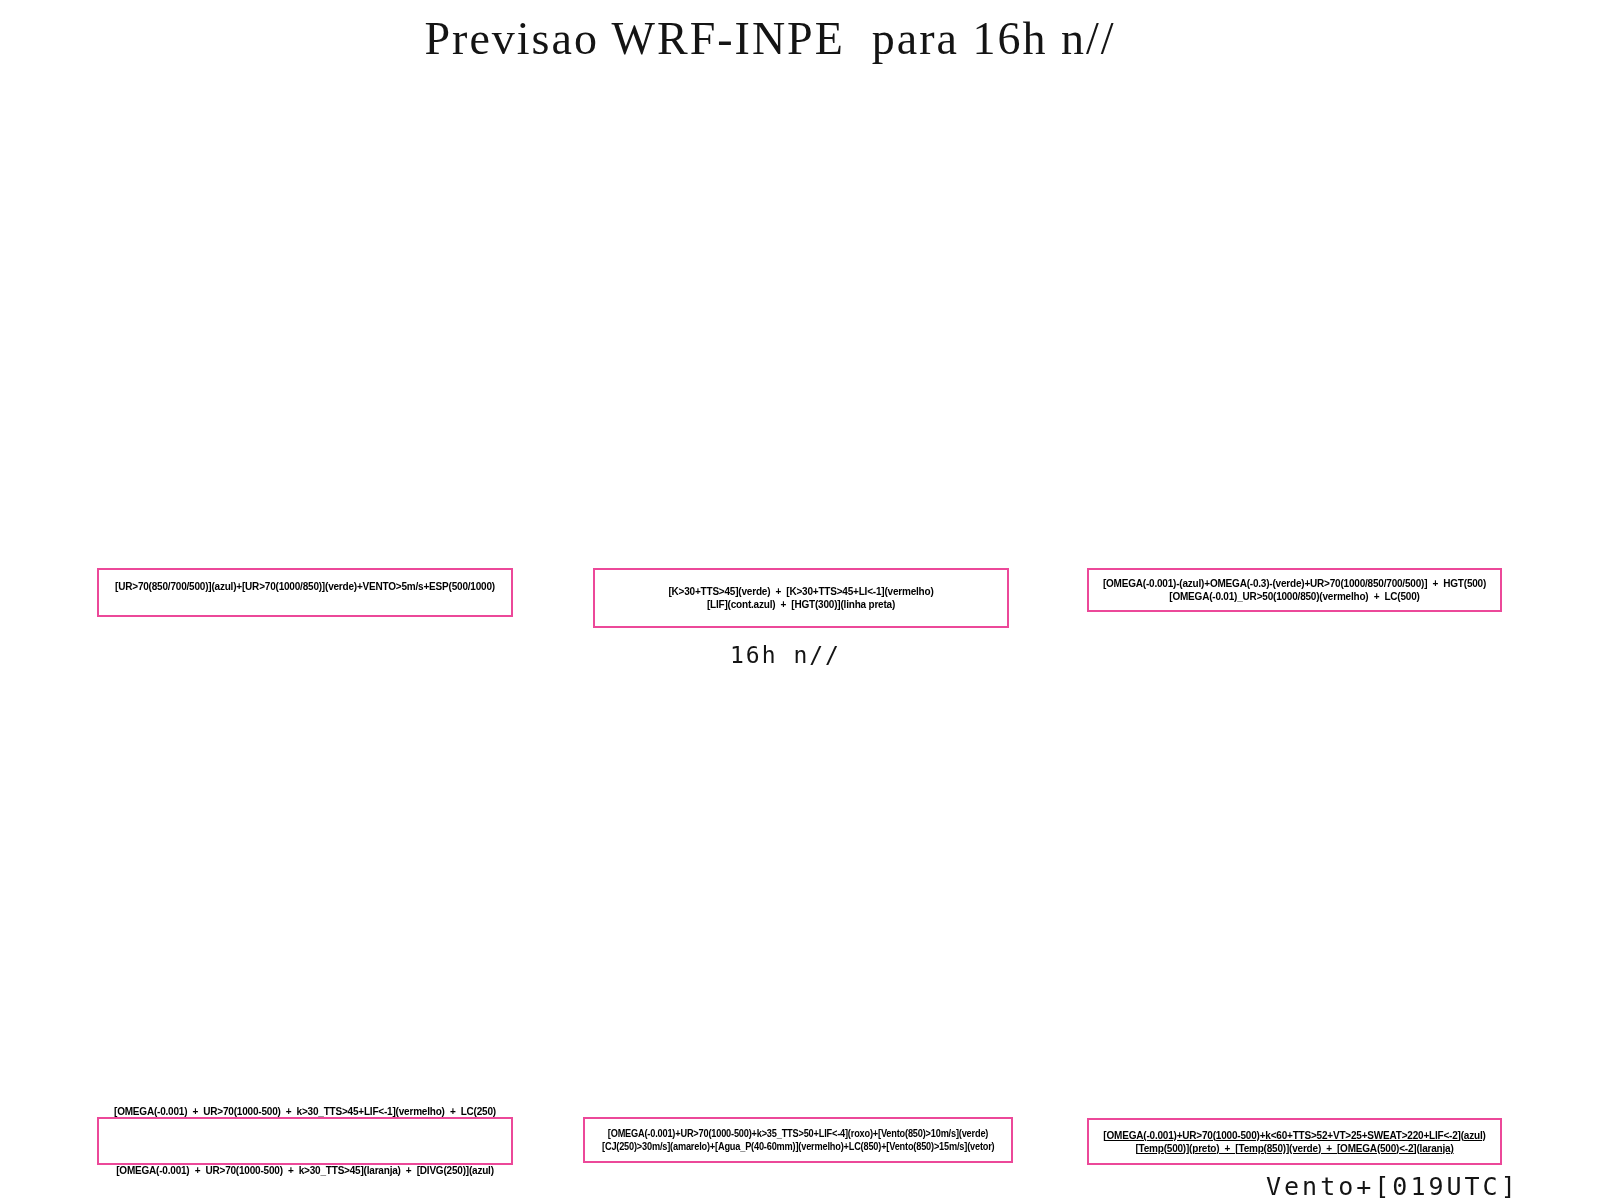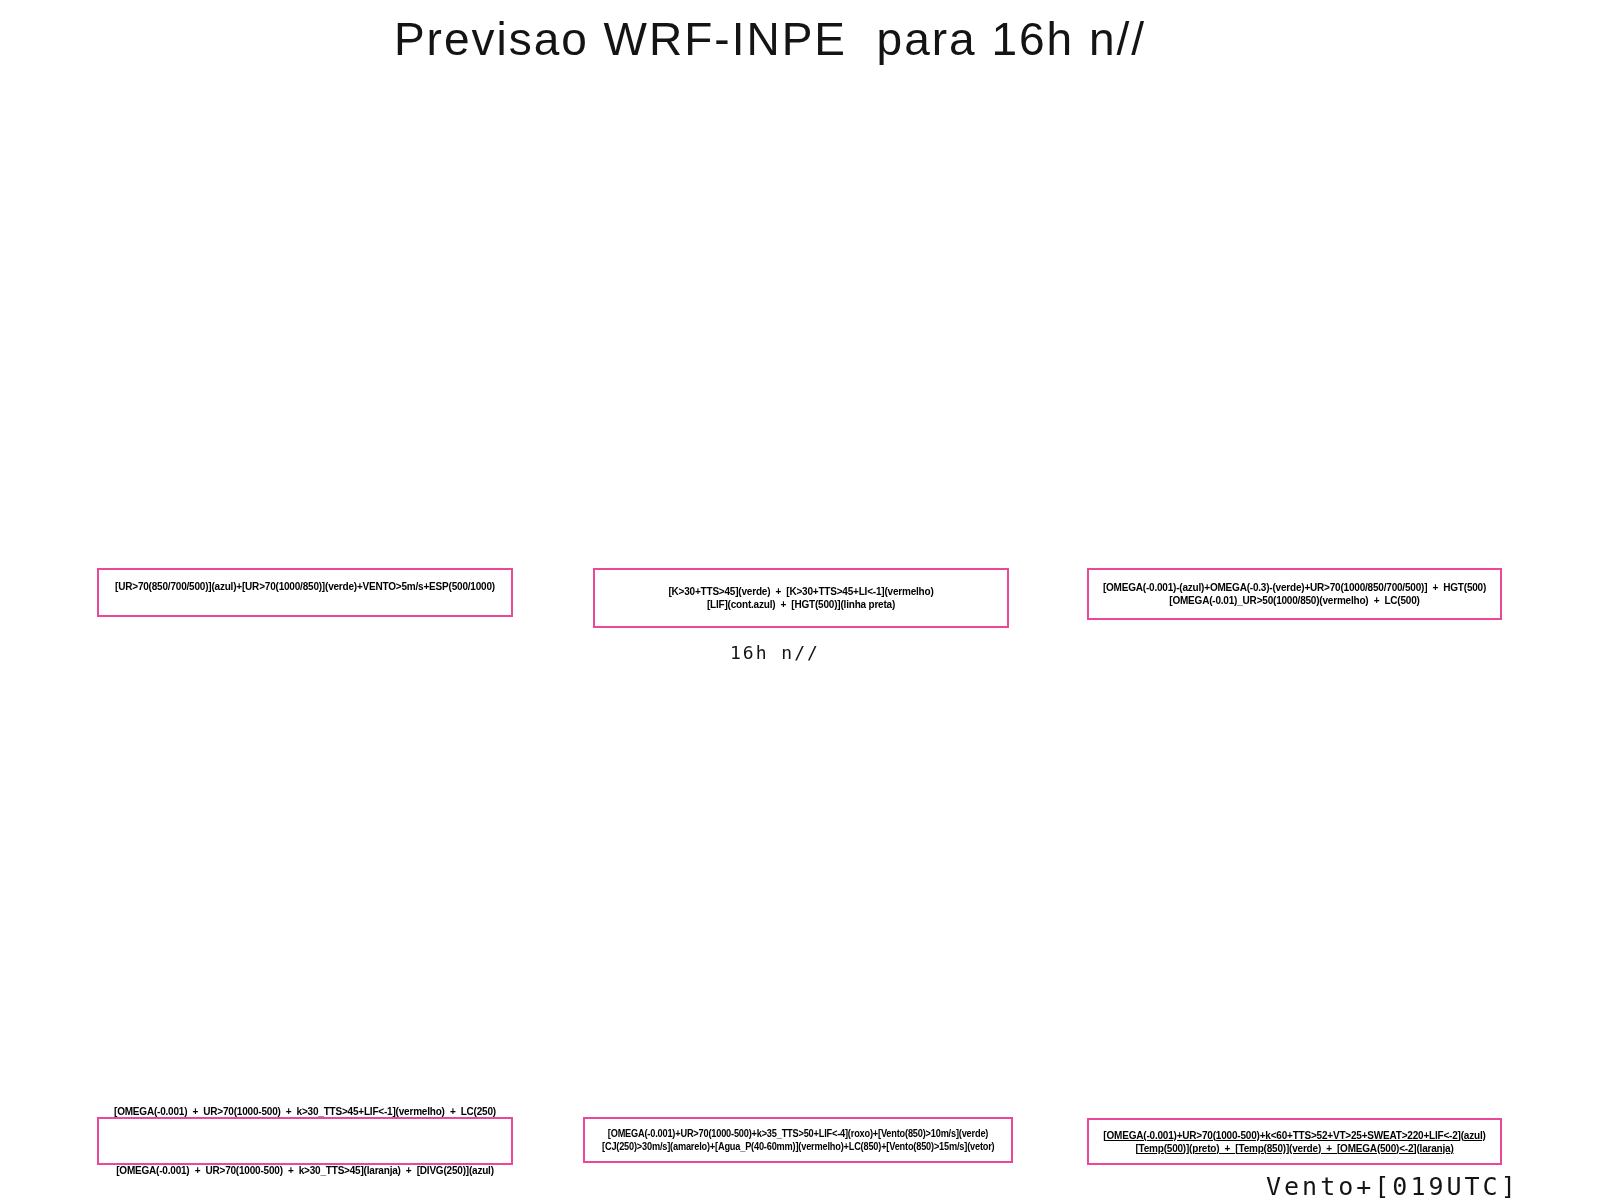--- a/index.html
+++ b/index.html
@@ -13,34 +13,34 @@
     overflow: hidden;
   }
 
   
   .title {
     position: absolute;
     left: 0;
     top: 12px;
     width: 1540px;
     text-align: center;
-    font-family: Liberation Sans, sans-serif;
+    font-family: Liberation Serif, serif;
     font-weight: normal;
     font-size: 46px;
     letter-spacing: 2px;
     color: #141414;
     white-space: pre;
   }
 
   .center-label {
     position: absolute;
     left: 730px;
     top: 642px;
     font-family: "DejaVu Sans Mono", monospace;
-    font-size: 18px;
+    font-size: 23px;
     letter-spacing: 2px;
     color: #141414;
     white-space: pre;
   }
 
   .footer-label {
     position: absolute;
     left: 1266px;
     top: 1172px;
     font-family: "DejaVu Sans Mono", monospace;
@@ -56,21 +56,21 @@
     border: 2px solid #ec4899;
     background: #ffffff;
     display: flex;
     flex-direction: column;
     align-items: center;
     justify-content: center;
     overflow: visible;
   }
   .legend-box.tl { left: 97px;  top: 568px;  width: 416px; height: 49px; }
   .legend-box.tc { left: 593px; top: 568px;  width: 416px; height: 60px; }
-  .legend-box.tr { left: 1087px; top: 568px; width: 415px; height: 52px; }
+  .legend-box.tr { left: 1087px; top: 568px; width: 415px; height: 44px; }
   .legend-box.bl { left: 97px;  top: 1117px; width: 416px; height: 48px; gap: 46px; }
   .legend-box.bc { left: 583px; top: 1117px; width: 430px; height: 46px; }
   .legend-box.br { left: 1087px; top: 1118px; width: 415px; height: 47px; text-decoration: underline; }
 
   .box-line {
     font-family: "Liberation Sans", sans-serif;
     font-weight: bold;
     font-size: 10px;
     line-height: 13px;
     min-height: 13px;
@@ -92,21 +92,21 @@
 
   <div class="title">Previsao WRF-INPE  para 16h n//</div>
 
   <div class="legend-box tl">
     <div class="box-line">[UR&gt;70(850/700/500)](azul)+[UR&gt;70(1000/850)](verde)+VENTO&gt;5m/s+ESP(500/1000)</div>
     <div class="box-line"></div>
   </div>
 
   <div class="legend-box tc">
     <div class="box-line">[K&gt;30+TTS&gt;45](verde)  +  [K&gt;30+TTS&gt;45+LI&lt;-1](vermelho)</div>
-    <div class="box-line">[LIF](cont.azul)  +  [HGT(500)](linha preta)</div>
+    <div class="box-line">[LIF](cont.azul)  +  [HGT(300)](linha preta)</div>
   </div>
 
   <div class="legend-box tr">
     <div class="box-line">[OMEGA(-0.001)-(azul)+OMEGA(-0.3)-(verde)+UR&gt;70(1000/850/700/500)]  +  HGT(500)</div>
     <div class="box-line">[OMEGA(-0.01)_UR&gt;50(1000/850)(vermelho)  +  LC(500)</div>
   </div>
 
   <div class="center-label">16h n//</div>
 
   <div class="legend-box bl">

